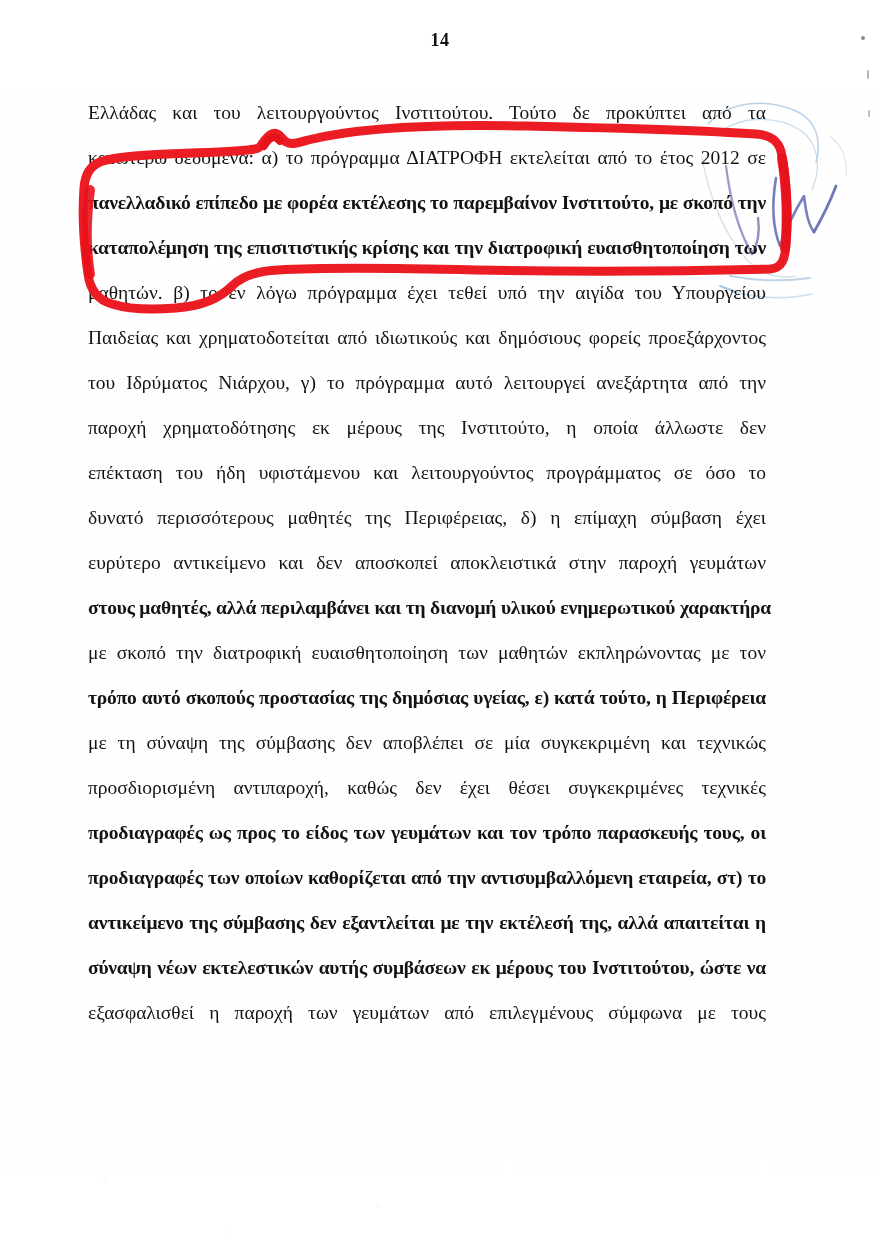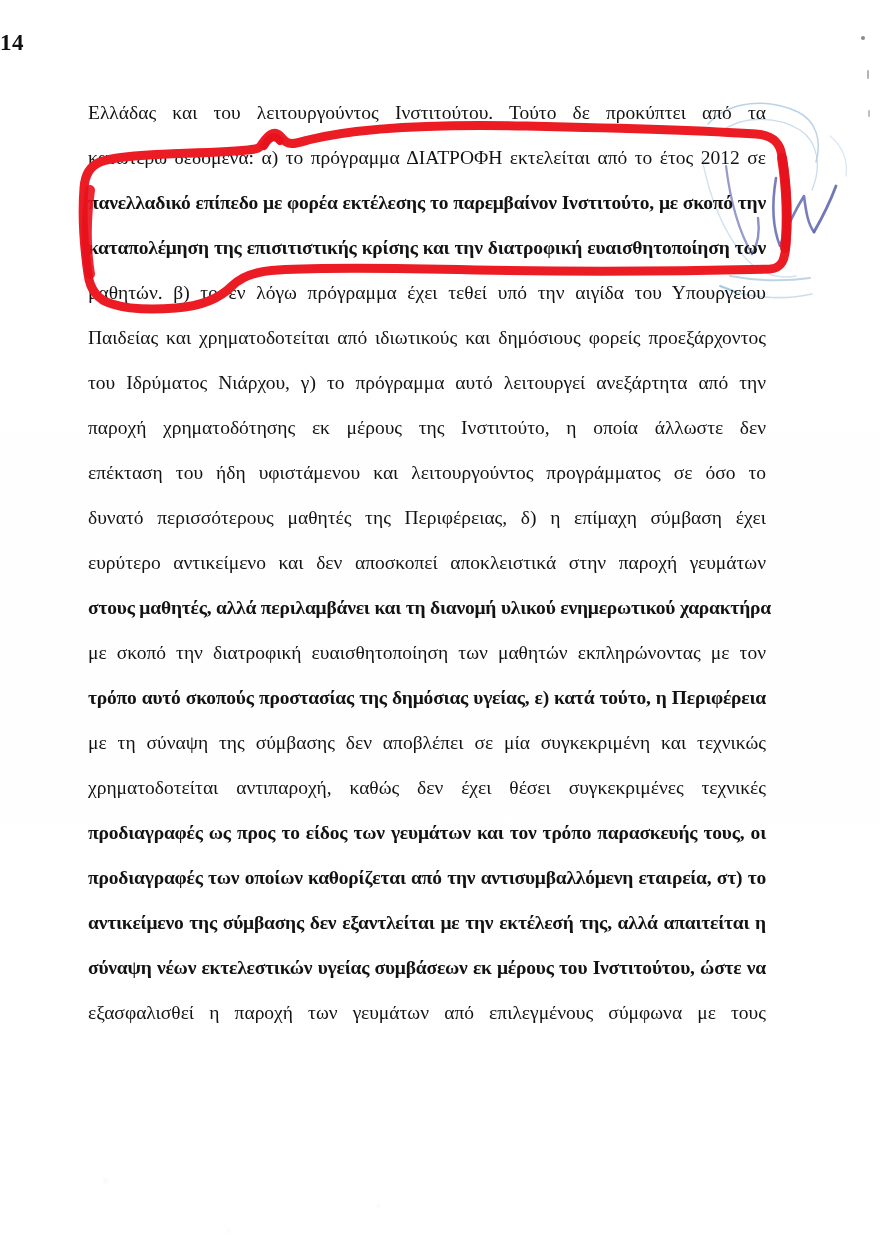--- a/index.html
+++ b/index.html
@@ -31,21 +31,22 @@
       linear-gradient(180deg, #ffffff 0%, #fefefe 50%, #ffffff 100%);
     pointer-events: none;
   }
 
   
   .page-number {
     position: absolute;
     top: 30px;
     left: 0;
     width: 880px;
-    font-size: 23px;
+    text-align: center;
+    font-size: 18px;
     font-weight: 700;
     letter-spacing: 0.5px;
     color: #101010;
   }
 
   
   .body-text {
     position: absolute;
     left: 88px;
     top: 96px;
@@ -134,25 +135,25 @@
     <div class="doc-line">Παιδείας και χρηματοδοτείται από ιδιωτικούς και δημόσιους φορείς προεξάρχοντος</div>
     <div class="doc-line">του Ιδρύματος Νιάρχου, γ) το πρόγραμμα αυτό λειτουργεί ανεξάρτητα από την</div>
     <div class="doc-line">παροχή χρηματοδότησης εκ μέρους της Ινστιτούτο, η οποία άλλωστε δεν</div>
     <div class="doc-line">επέκταση του ήδη υφιστάμενου και λειτουργούντος προγράμματος σε όσο το</div>
     <div class="doc-line">δυνατό περισσότερους μαθητές της Περιφέρειας, δ) η επίμαχη σύμβαση έχει</div>
     <div class="doc-line">ευρύτερο αντικείμενο και δεν αποσκοπεί αποκλειστικά στην παροχή γευμάτων</div>
     <div class="doc-line heavy">στους μαθητές, αλλά περιλαμβάνει και τη διανομή υλικού ενημερωτικού χαρακτήρα</div>
     <div class="doc-line">με σκοπό την διατροφική ευαισθητοποίηση των μαθητών εκπληρώνοντας με τον</div>
     <div class="doc-line heavy">τρόπο αυτό σκοπούς προστασίας της δημόσιας υγείας, ε) κατά τούτο, η Περιφέρεια</div>
     <div class="doc-line">με τη σύναψη της σύμβασης δεν αποβλέπει σε μία συγκεκριμένη και τεχνικώς</div>
-    <div class="doc-line">χρηματοδοτείται αντιπαροχή, καθώς δεν έχει θέσει συγκεκριμένες τεχνικές</div>
+    <div class="doc-line">προσδιορισμένη αντιπαροχή, καθώς δεν έχει θέσει συγκεκριμένες τεχνικές</div>
     <div class="doc-line heavy">προδιαγραφές ως προς το είδος των γευμάτων και τον τρόπο παρασκευής τους, οι</div>
     <div class="doc-line heavy">προδιαγραφές των οποίων καθορίζεται από την αντισυμβαλλόμενη εταιρεία, στ) το</div>
     <div class="doc-line heavy">αντικείμενο της σύμβασης δεν εξαντλείται με την εκτέλεσή της, αλλά απαιτείται η</div>
-    <div class="doc-line heavy">σύναψη νέων εκτελεστικών υγείας συμβάσεων εκ μέρους του Ινστιτούτου, ώστε να</div>
+    <div class="doc-line heavy">σύναψη νέων εκτελεστικών αυτής συμβάσεων εκ μέρους του Ινστιτούτου, ώστε να</div>
     <div class="doc-line last">εξασφαλισθεί η παροχή των γευμάτων από επιλεγμένους σύμφωνα με τους</div>
   </div>
 
   <svg class="red-annotation" viewBox="0 0 740 210" xmlns="http://www.w3.org/2000/svg" fill="none">
     <path d="M206 26
              C 214 14, 220 12, 226 20
              C 232 28, 238 26, 252 22
              C 300 10, 380 6, 470 8
              C 560 10, 640 12, 700 16
              C 716 17, 724 24, 726 38

